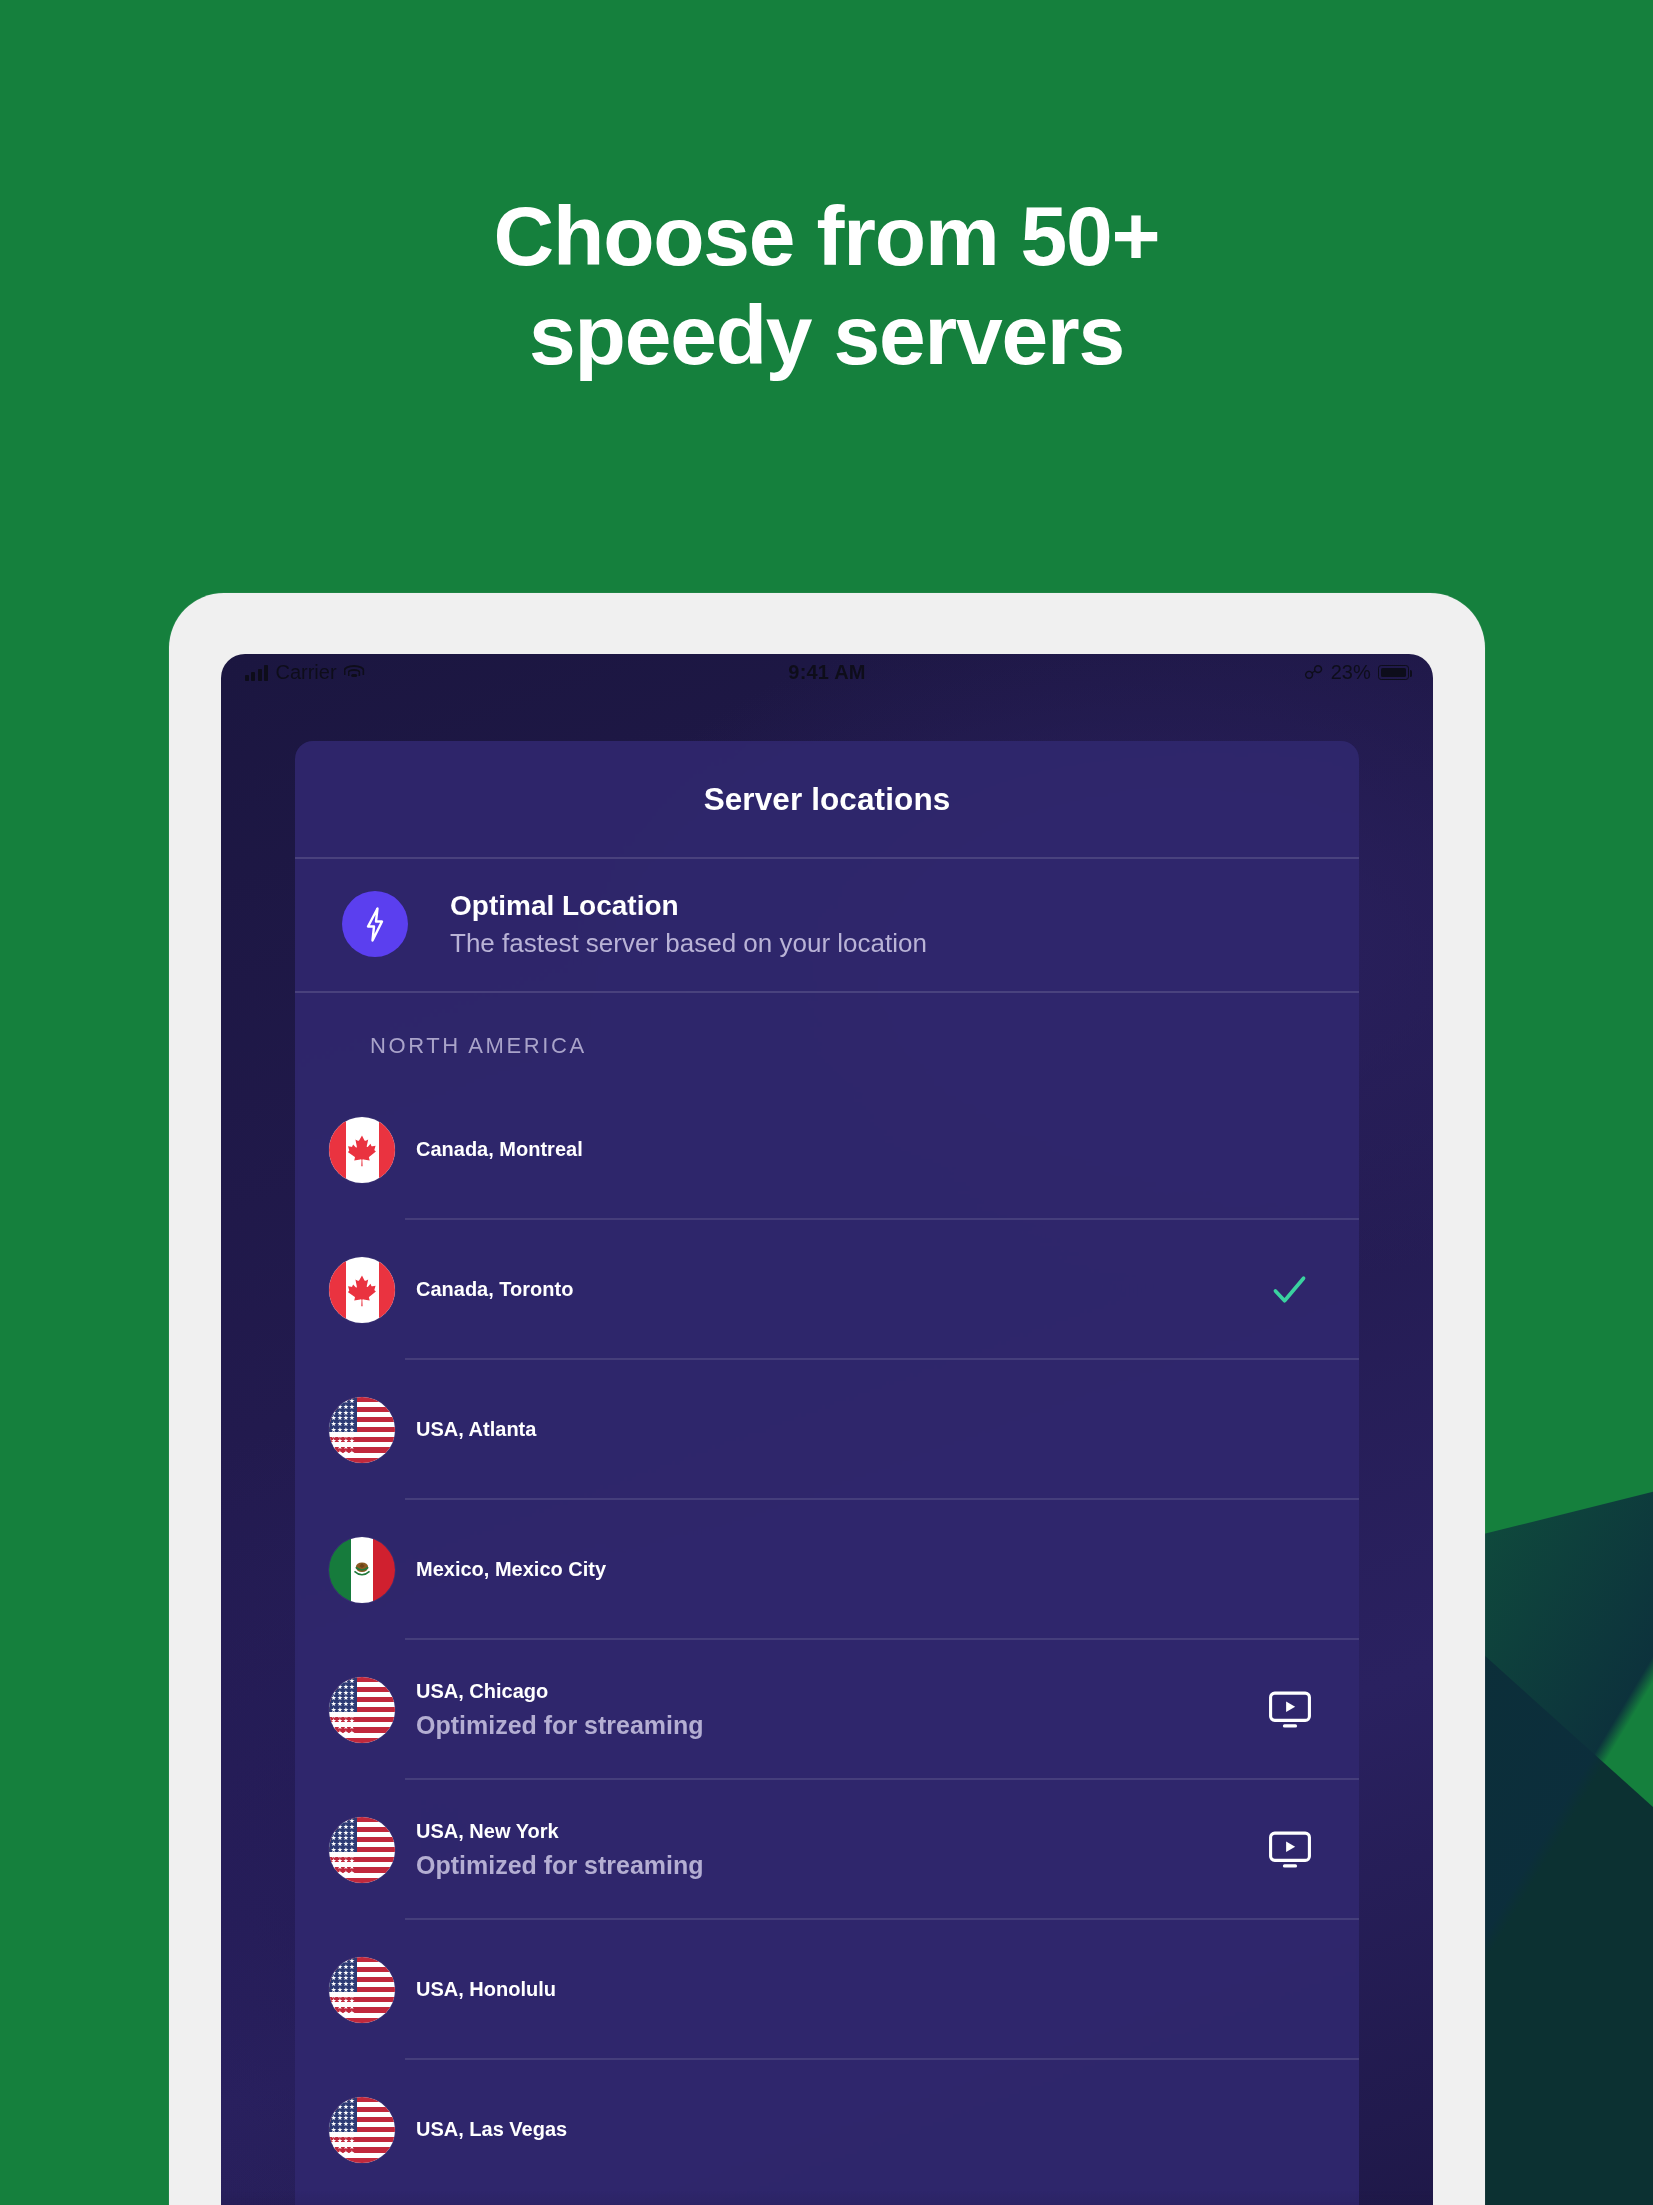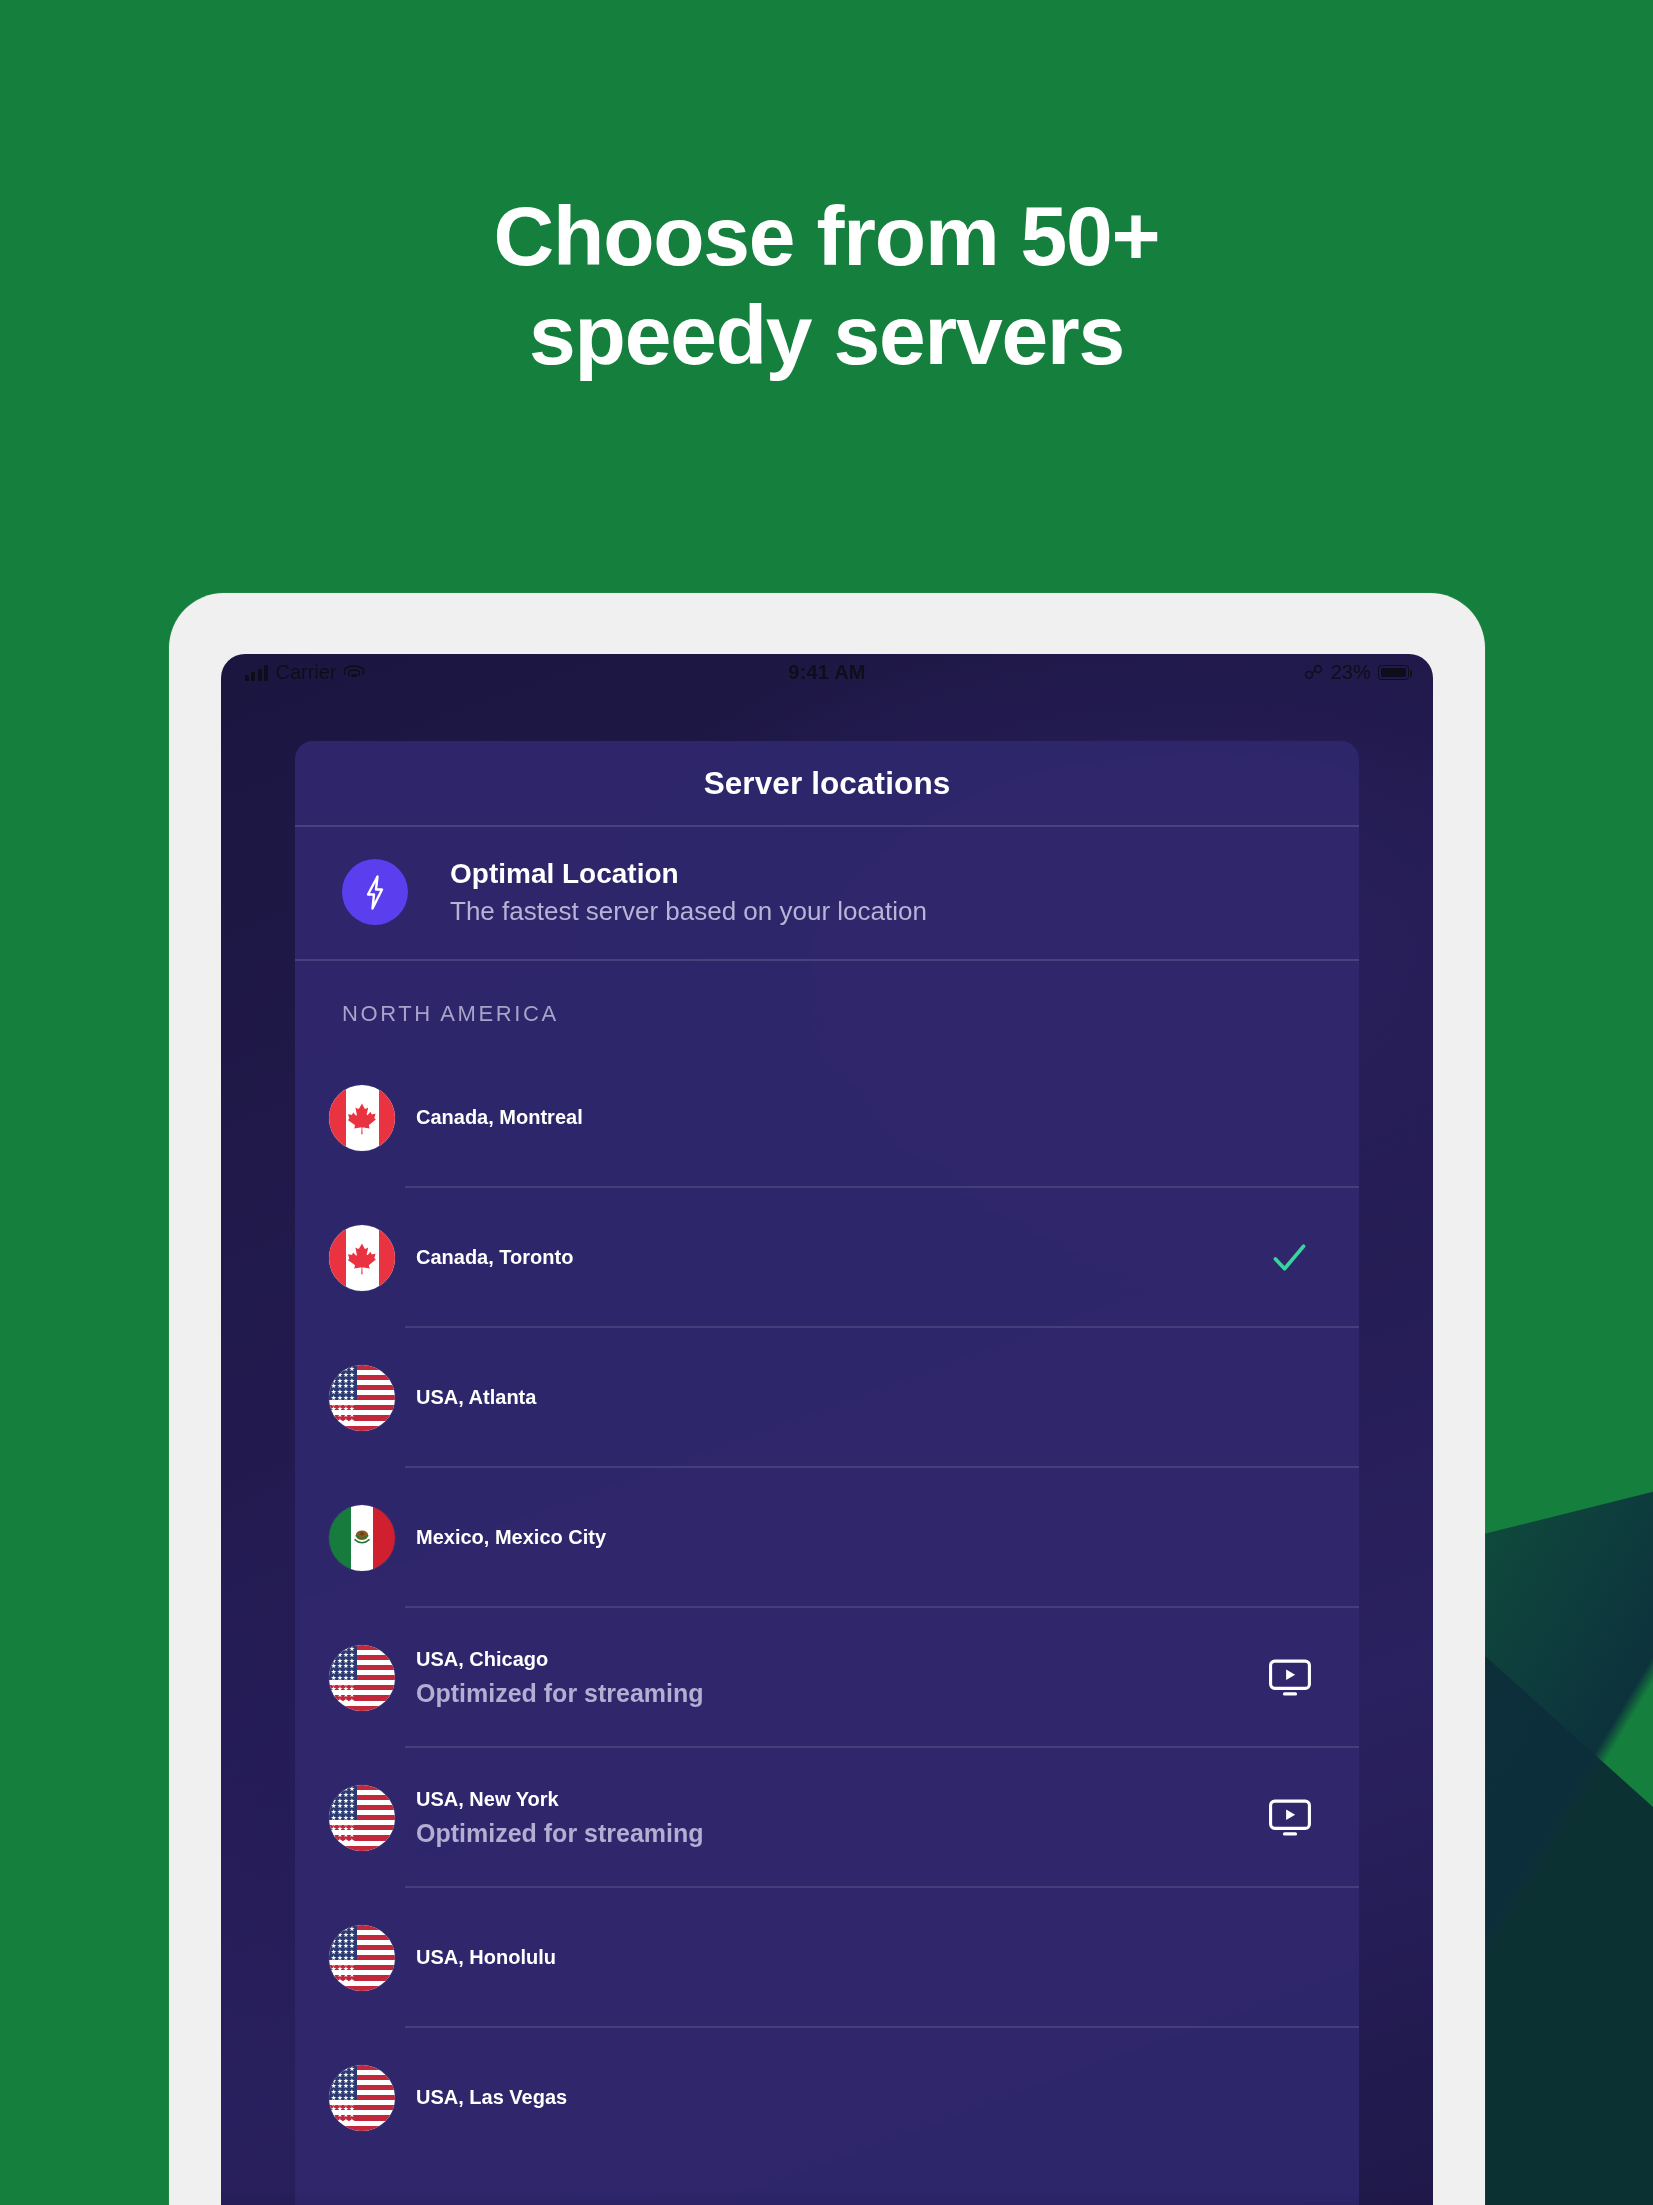--- a/index.html
+++ b/index.html
@@ -93,21 +93,21 @@
   .card{
     position:absolute; left:74px; top:87px;
     width:1064px;
     min-height:1550px;
     background:rgba(48,39,110,.92);
     border-radius:18px 18px 0 0;
     overflow:hidden;
     backdrop-filter:blur(1.6px);
   }
   .card-header{
-    height:84px; display:flex; align-items:center; justify-content:center;
+    height:116px; display:flex; align-items:center; justify-content:center;
     color:#fff; font-size:31.5px; font-weight:700;
     letter-spacing:0.1px;
   }
   .hr{ height:1.6px; background:rgba(255,255,255,.13); width:100%; }
 
   
   .optimal{
     display:flex; align-items:center; gap:42px;
     padding:31px 47px 32px 47px;
   }
@@ -117,21 +117,21 @@
     display:flex; align-items:center; justify-content:center;
   }
   .bolt{ width:24px; height:37px; }
   .opt-texts{ display:flex; flex-direction:column; gap:6.5px; }
   .opt-title{ color:#fff; font-size:28px; font-weight:700; }
   .opt-sub{ color:#b9b3d6; font-size:26px; font-weight:400; }
 
   
   .section-label{
     color:#a9a3c9; font-size:22px; letter-spacing:2.6px;
-    padding:40px 47px 21px 47px; font-weight:400;
+    padding:40px 47px 21px 47px; font-weight:400;margin-left:28px;
   }
 
   
   .rows{ display:flex; flex-direction:column; }
   .row{
     position:relative;
     display:flex; align-items:center;
     height:140px;
     padding:0 47px 0 34px;
   }

